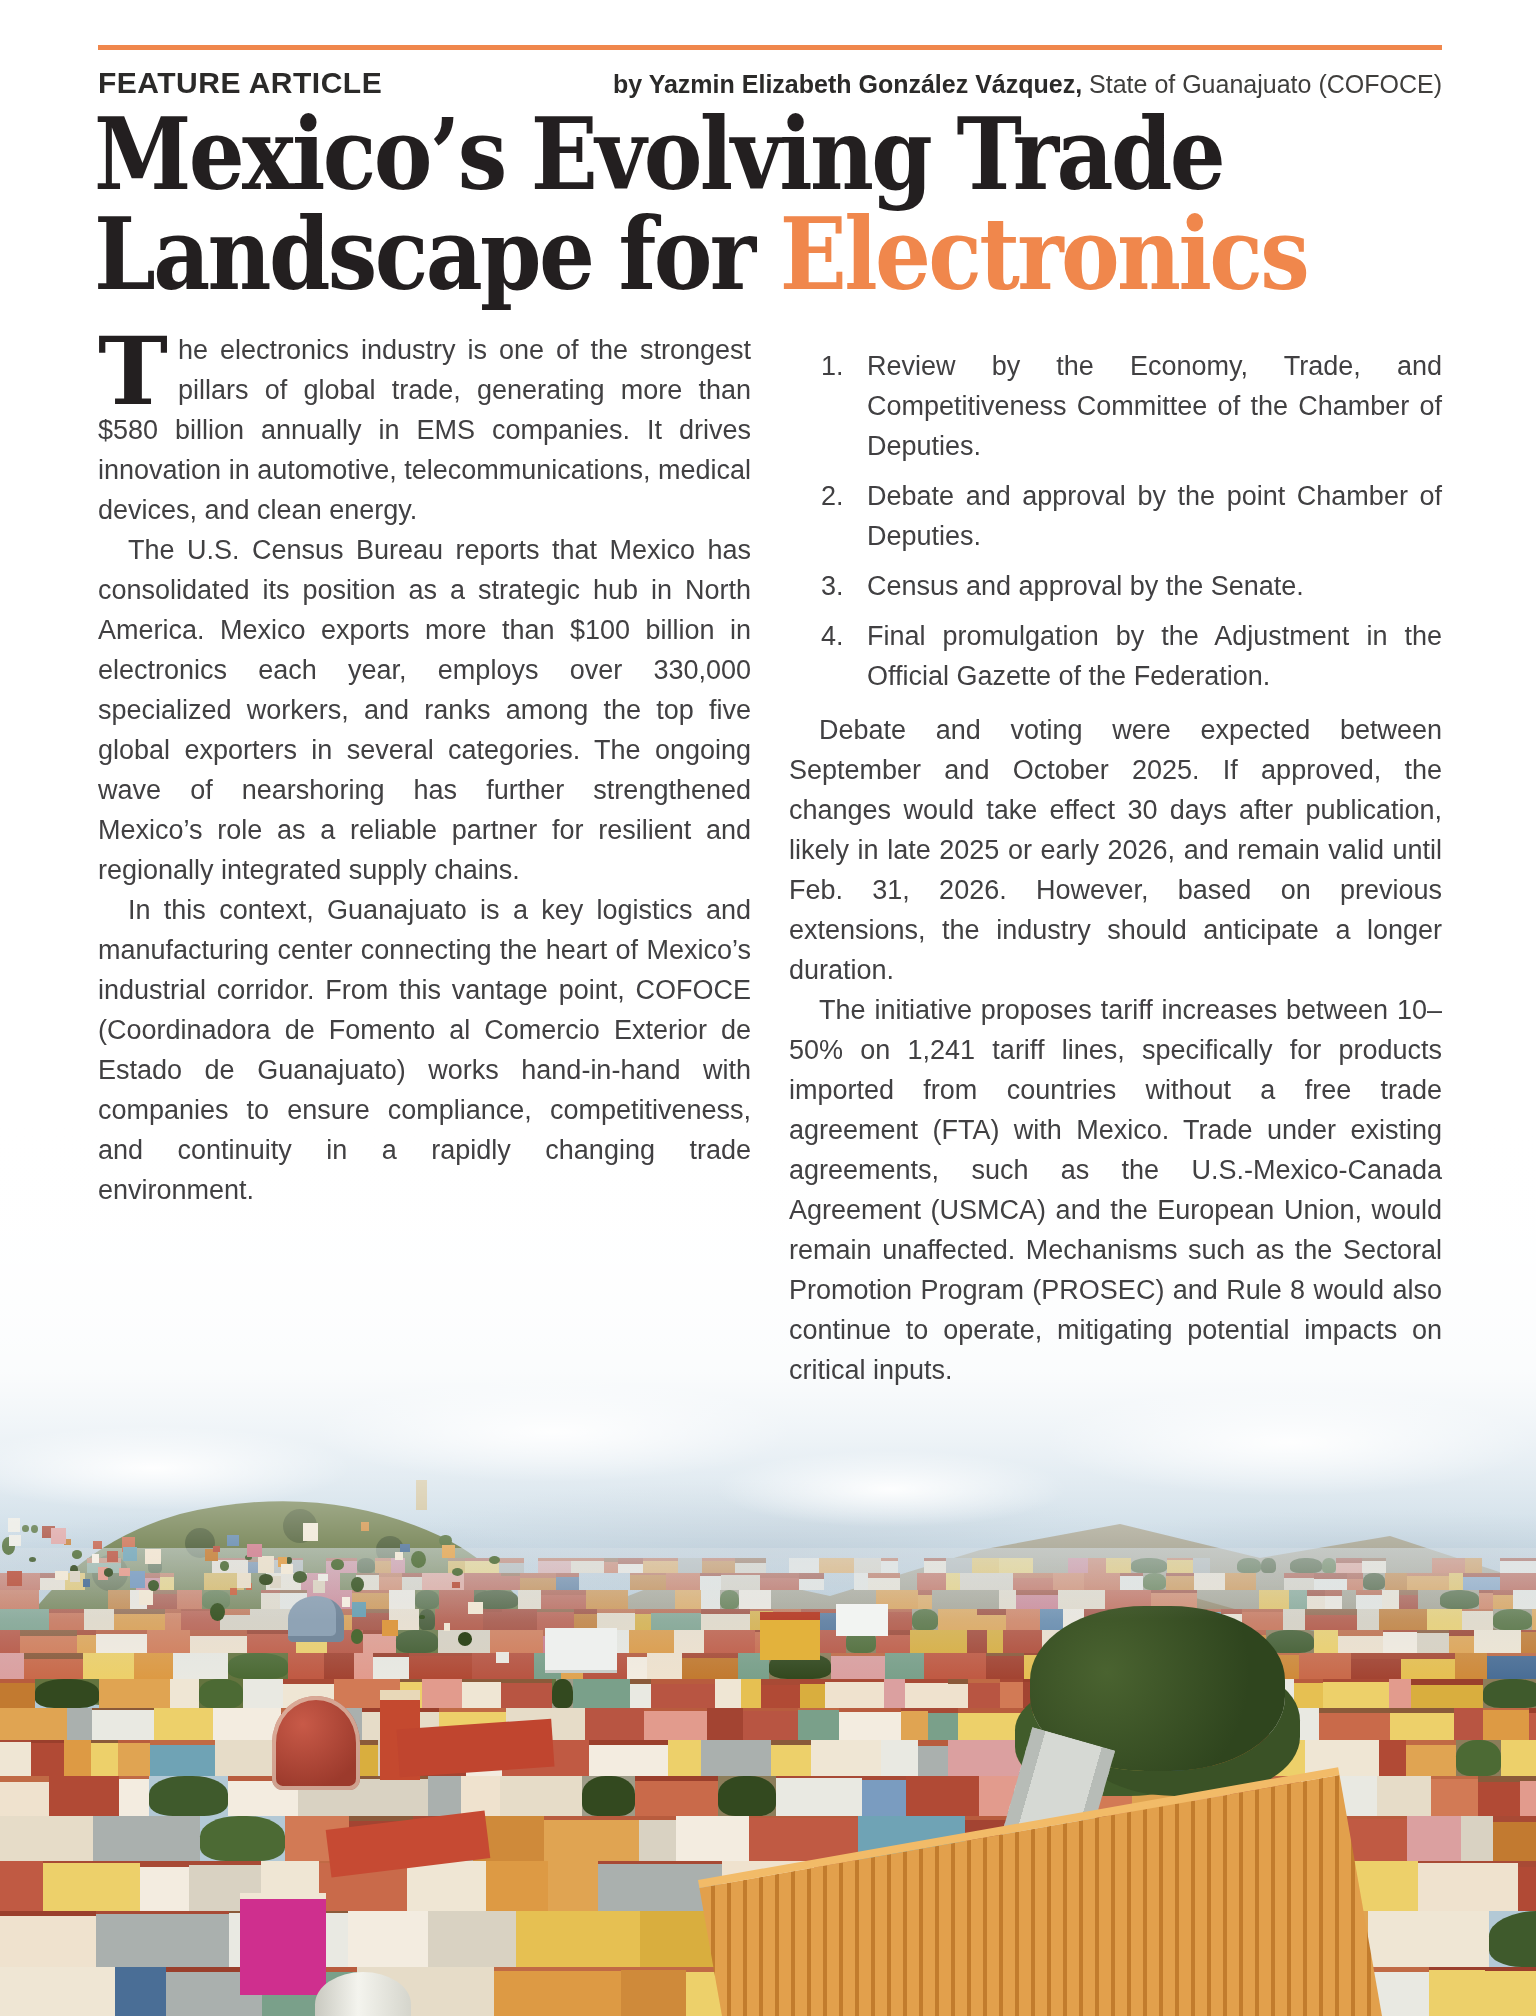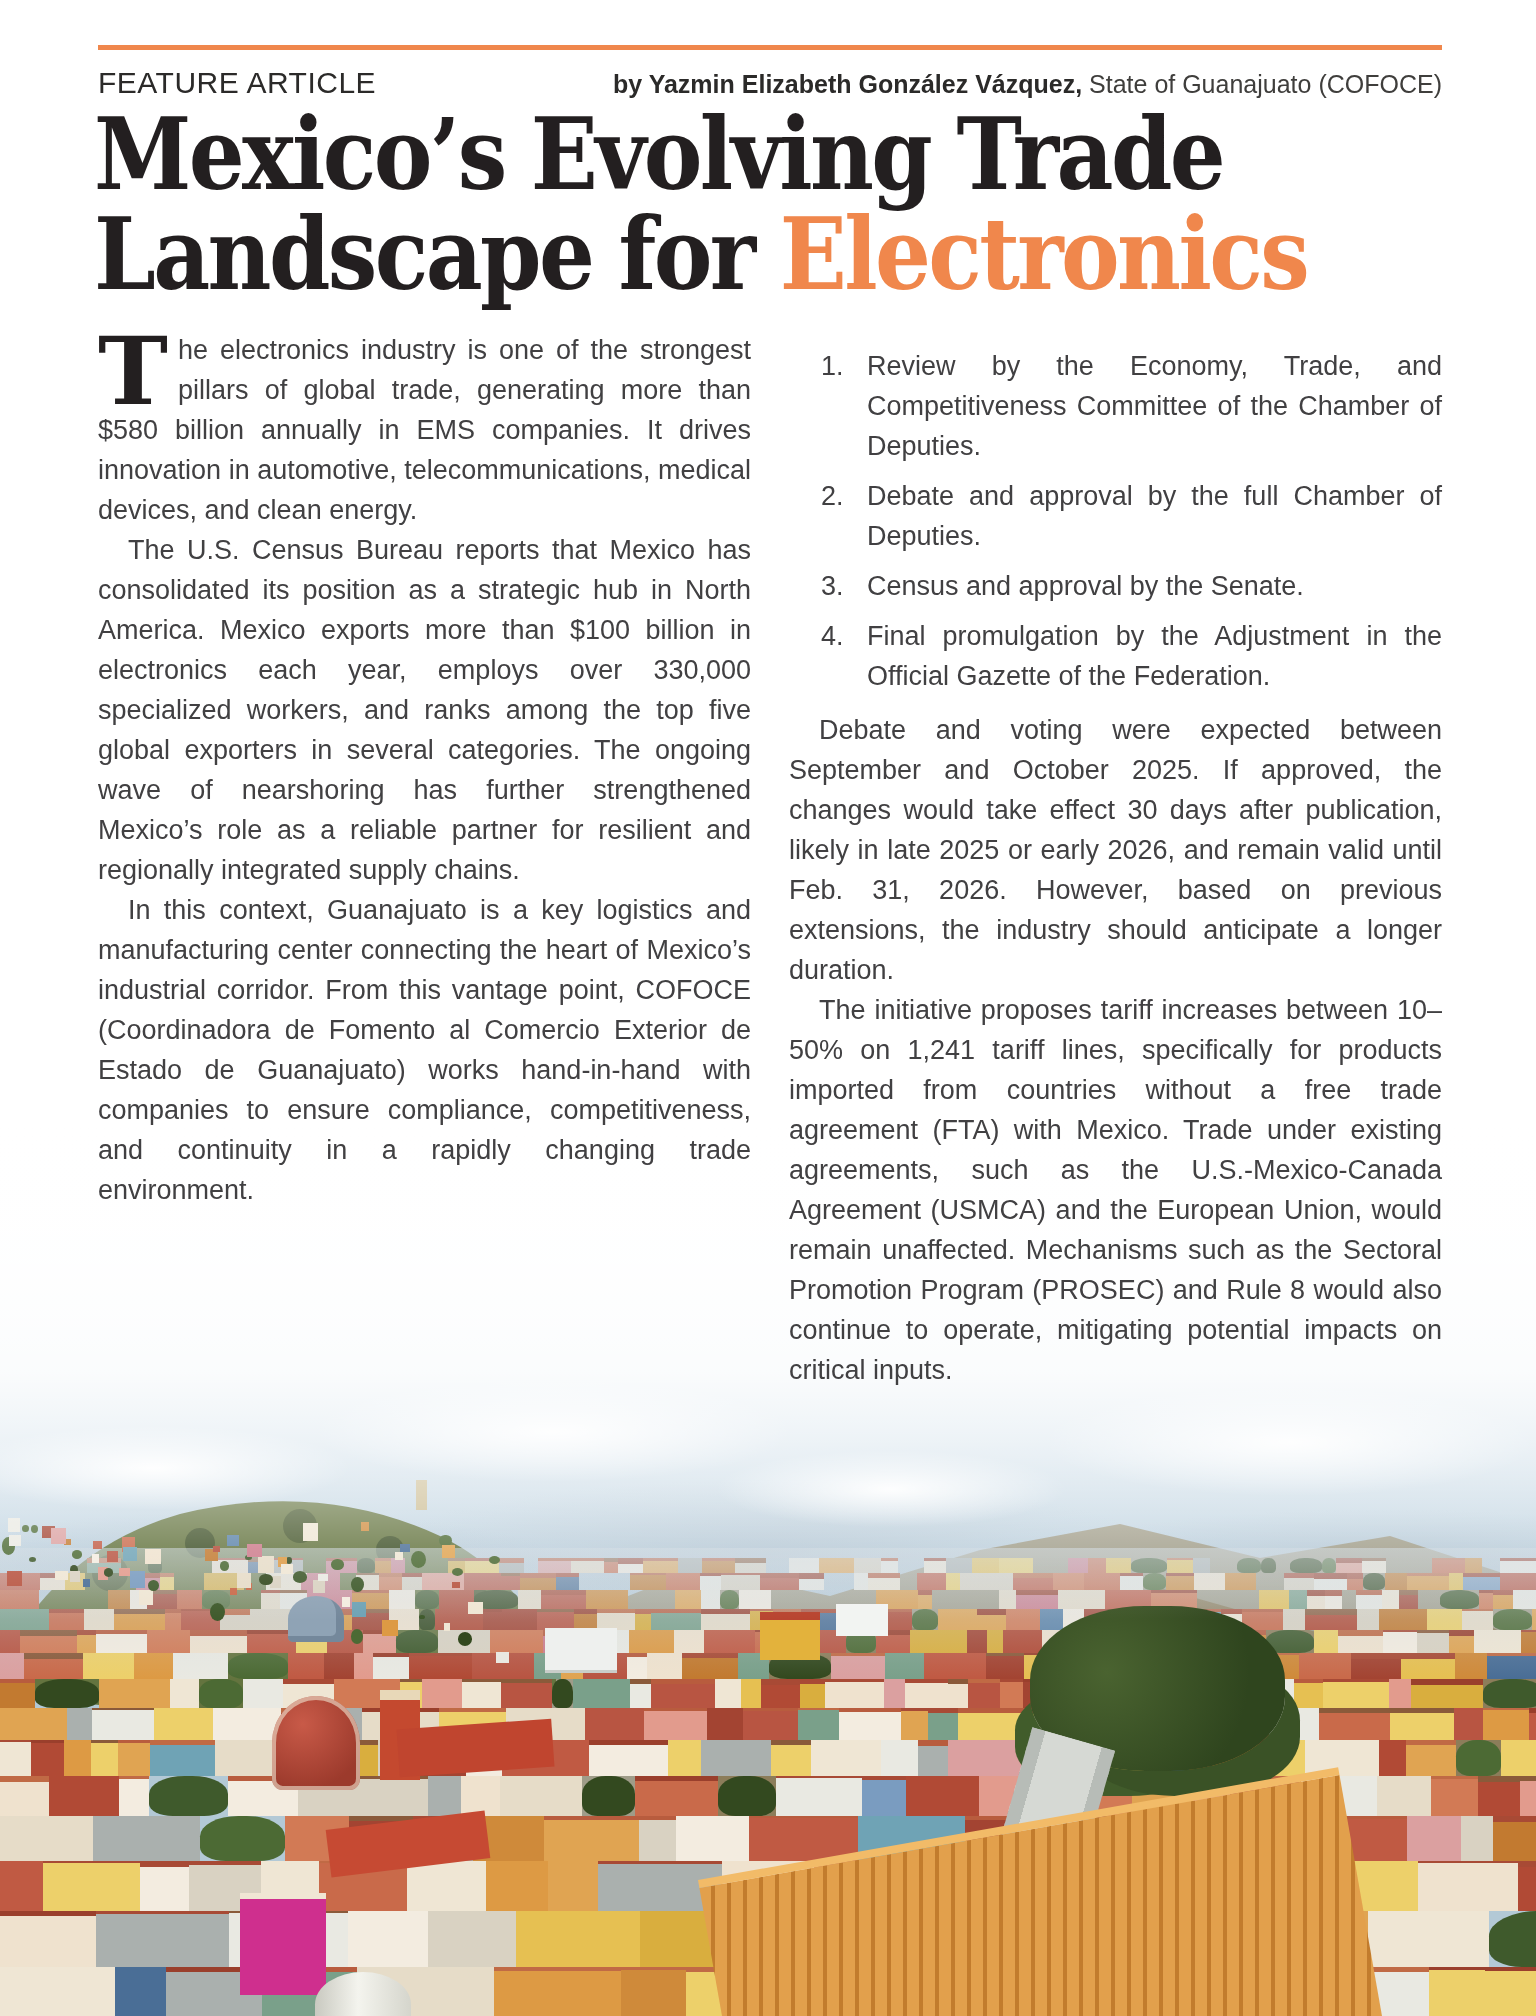--- a/index.html
+++ b/index.html
@@ -3,21 +3,21 @@
 <meta charset="utf-8">
 <style>
   html,body{margin:0;padding:0;background:#ffffff;}
   .page{position:relative;width:1536px;height:2016px;background:#fff;overflow:hidden;
         font-family:"Liberation Sans",sans-serif;}
 
   
   .rule{position:absolute;left:98px;top:45px;width:1344px;height:5px;background:#F0874C;}
   .kicker-row{position:absolute;left:98px;top:66px;width:1344px;display:flex;
               justify-content:space-between;align-items:baseline;z-index:4;}
-  .kicker{font-size:30px;font-weight:400;letter-spacing:.5px;color:#2b2a29;}
+  .kicker{font-size:30px;font-weight:700;letter-spacing:.5px;color:#2b2a29;}
   .byline{font-size:25px;color:#3f3e3c;margin-left:6px;}
   .byline b{font-weight:700;color:#2b2a29;}
 
   
   .title{position:absolute;left:94px;top:104px;width:1500px;z-index:4;
          font-family:"DejaVu Serif",serif;font-weight:700;color:#231F20;
          font-size:100px;line-height:100px;letter-spacing:-3px;word-spacing:-2px;
          transform:scaleX(.88);transform-origin:left top;white-space:nowrap;}
   .title .accent{color:#F0874C;}
 
@@ -740,21 +740,21 @@
 
   <div class="columns">
     <div class="col">
       <p><span class="dropcap">T</span><span>he electronics industry is one of the strongest pillars of global trade, generating more than $580 billion annually in EMS companies. It drives innovation in automotive, telecommunications, medical devices, and clean energy.</span></p>
       <p class="indent">The U.S. Census Bureau reports that Mexico has consolidated its position as a strategic hub in North America. Mexico exports more than $100 billion in electronics each year, employs over 330,000 specialized workers, and ranks among the top five global exporters in several categories. The ongoing wave of nearshoring has further strengthened Mexico’s role as a reliable partner for resilient and regionally integrated supply chains.</p>
       <p class="indent">In this context, Guanajuato is a key logistics and manufacturing center connecting the heart of Mexico’s industrial corridor. From this vantage point, COFOCE (Coordinadora de Fomento al Comercio Exterior de Estado de Guanajuato) works hand-in-hand with companies to ensure compliance, competitiveness, and continuity in a rapidly changing trade environment.</p>
     </div>
     <div class="col">
       <ol class="steps">
         <li>Review by the Economy, Trade, and Competitiveness Committee of the Chamber of Deputies.</li>
-        <li>Debate and approval by the full Chamber of Deputies.</li>
+        <li>Debate and approval by the point Chamber of Deputies.</li>
         <li>Census and approval by the Senate.</li>
         <li>Final promulgation by the Adjustment in the Official Gazette of the Federation.</li>
       </ol>
       <p class="indent">Debate and voting were expected between September and October 2025. If approved, the changes would take effect 30 days after publication, likely in late 2025 or early 2026, and remain valid until Feb. 31, 2026. However, based on previous extensions, the industry should anticipate a longer duration.</p>
       <p class="indent">The initiative proposes tariff increases between 10–50% on 1,241 tariff lines, specifically for products imported from countries without a free trade agreement (FTA) with Mexico. Trade under existing agreements, such as the U.S.-Mexico-Canada Agreement (USMCA) and the European Union, would remain unaffected. Mechanisms such as the Sectoral Promotion Program (PROSEC) and Rule 8 would also continue to operate, mitigating potential impacts on critical inputs.</p>
     </div>
   </div>
 
 
 </div>

